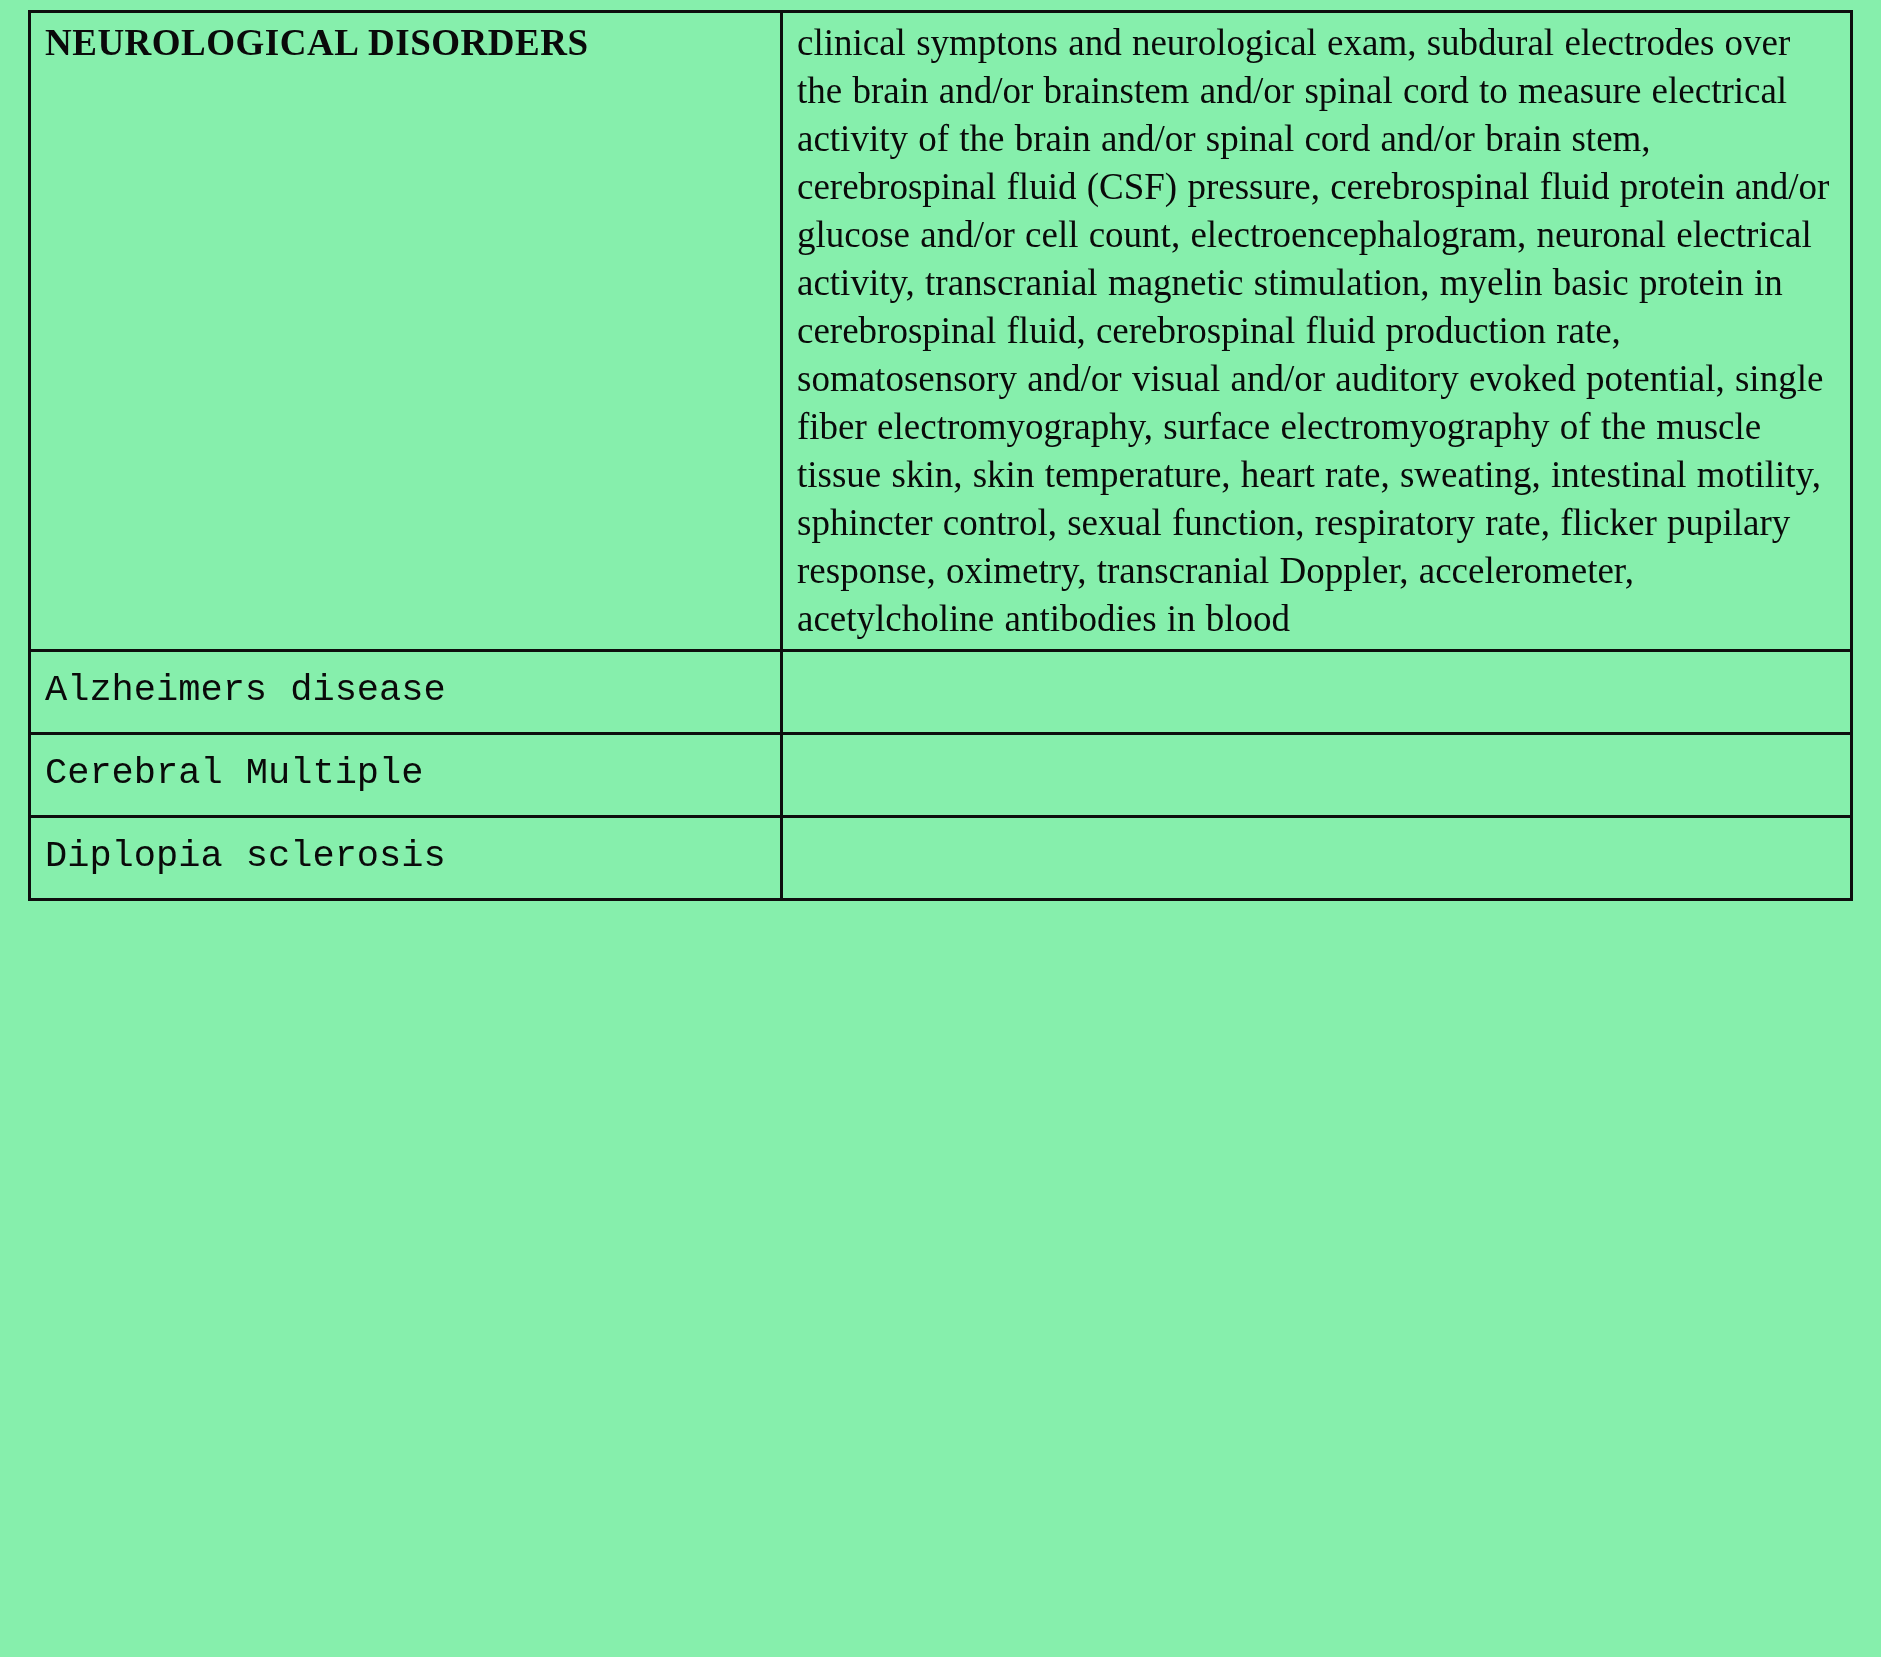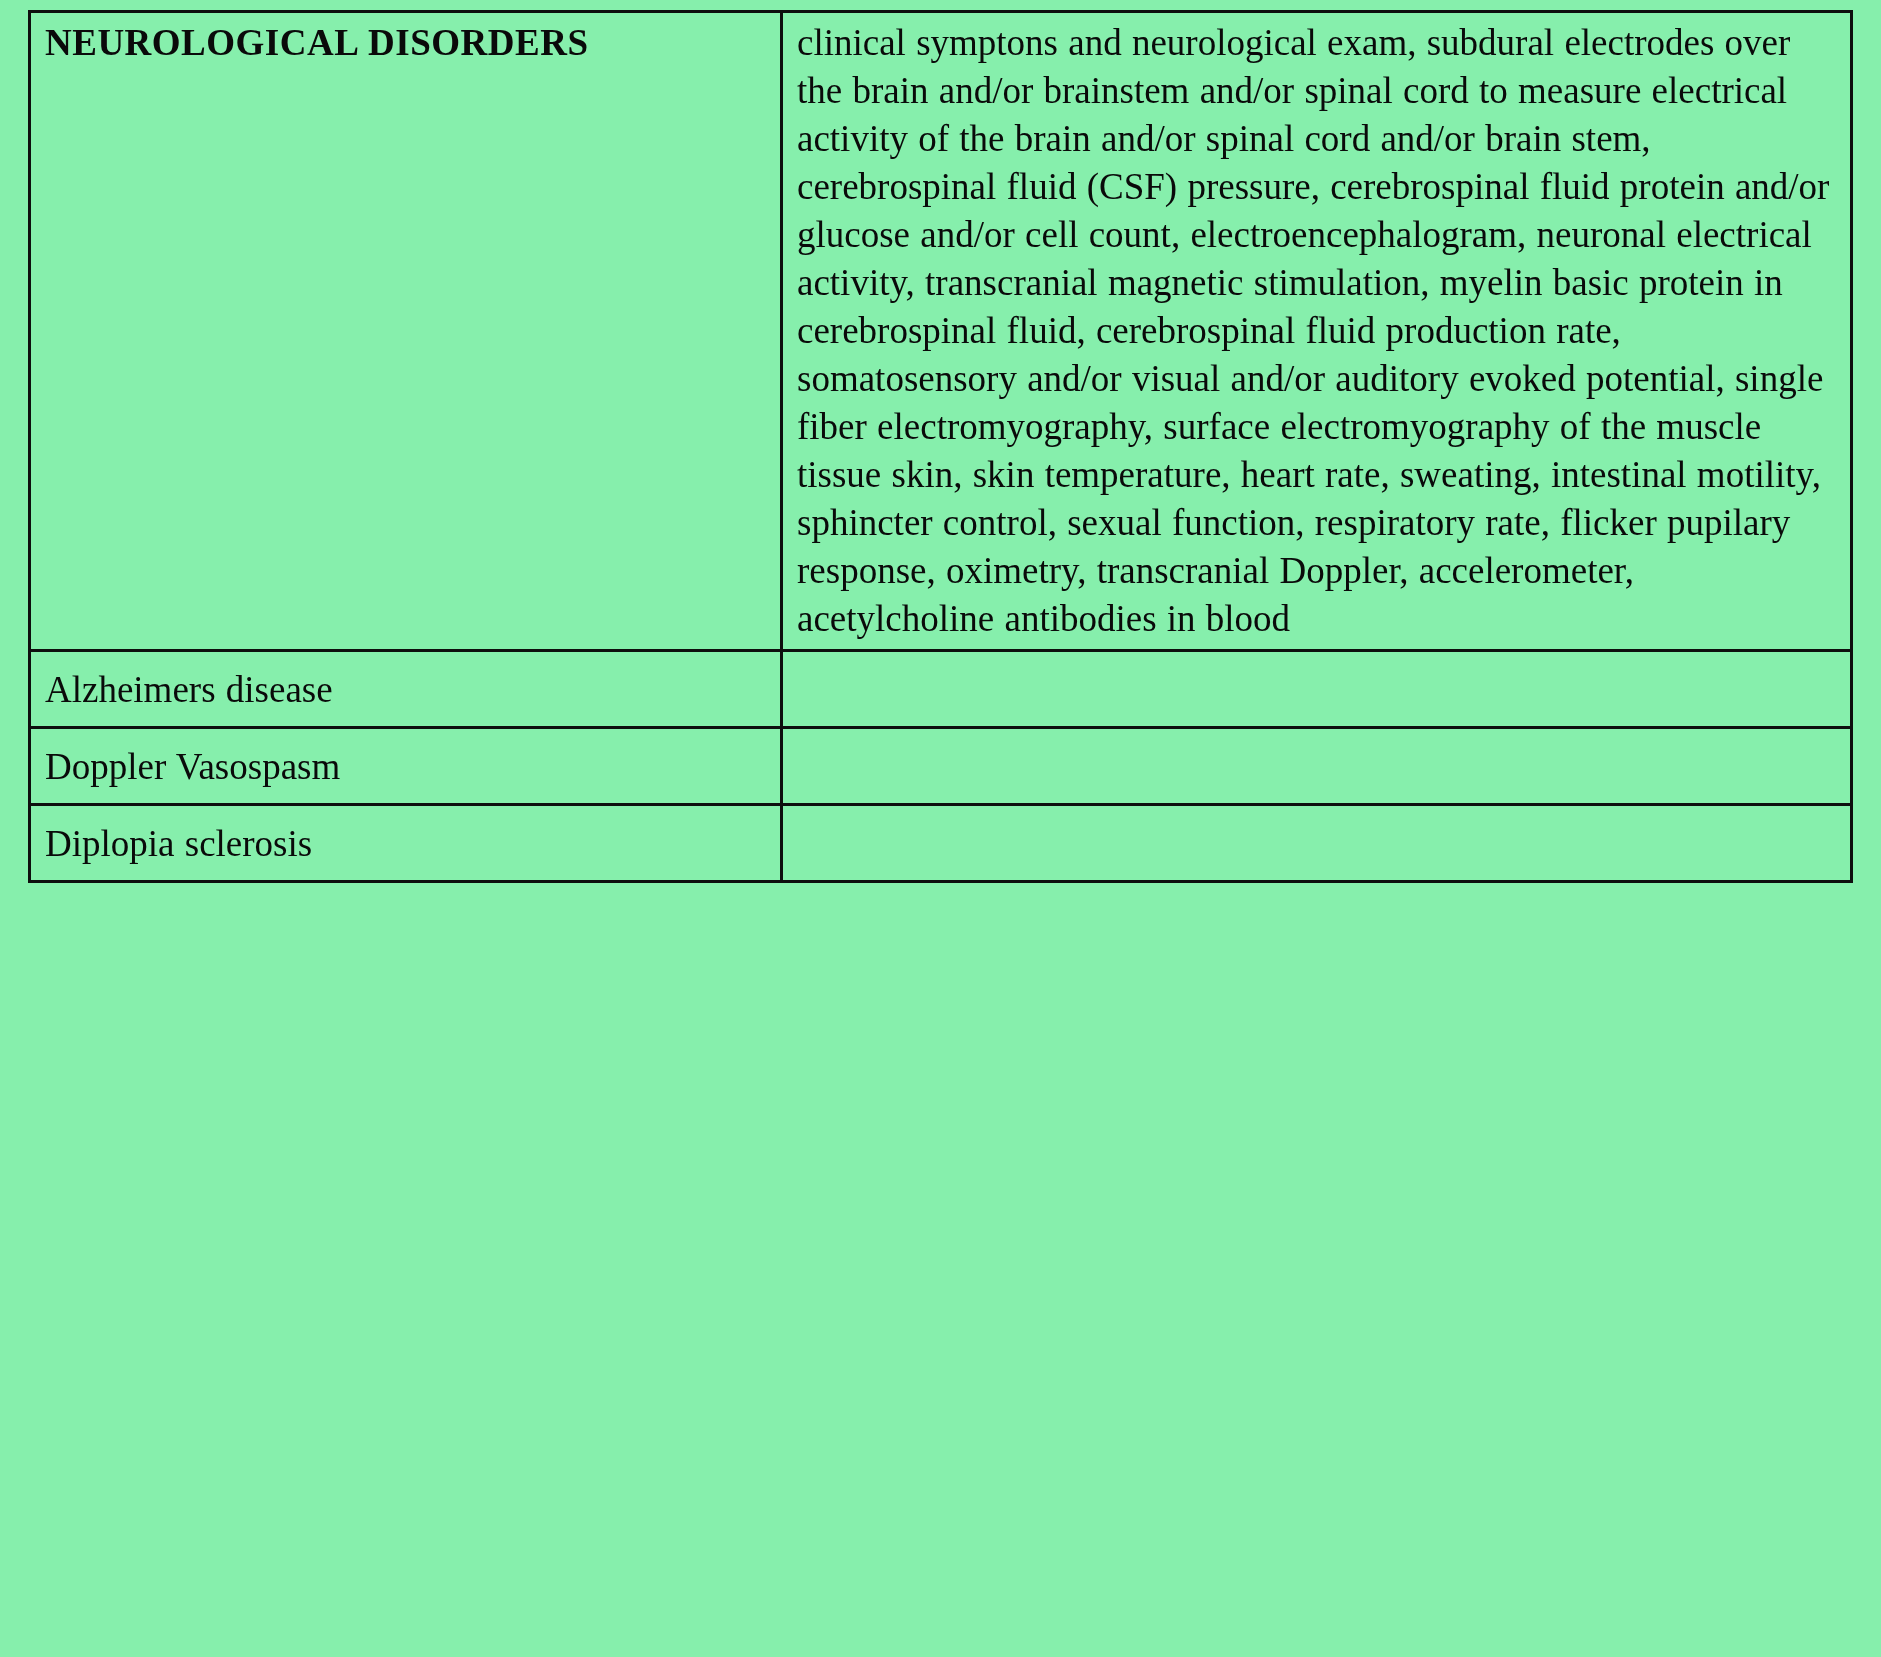--- a/index.html
+++ b/index.html
@@ -40,21 +40,22 @@
     letter-spacing: 0.5px;
     padding-top: 8px;
   }
   td.header-right {
     padding-top: 8px;
   }
   tr.small-row td {
     height: 72px;
     vertical-align: middle;
     padding-top: 2px;
-    padding-bottom: 0;
+    padding-bottom: 6px;
+    font-family: Liberation Mono, monospace;
   }
 </style>
 </head>
 <body>
 
 <div class="page">
   <table class="doc-table">
     <colgroup>
       <col class="left-col">
       <col class="right-col">
@@ -67,21 +68,21 @@
 
       <tr class="small-row">
         <td>Alzheimers disease</td>
         <td></td>
       </tr>
 
 
 
 
       <tr class="small-row">
-        <td>Doppler Vasospasm</td>
+        <td>Cerebral Multiple</td>
         <td></td>
       </tr>
 
 
       <tr class="small-row">
         <td>Diplopia sclerosis</td>
         <td></td>
       </tr>
     </tbody>
   </table>

